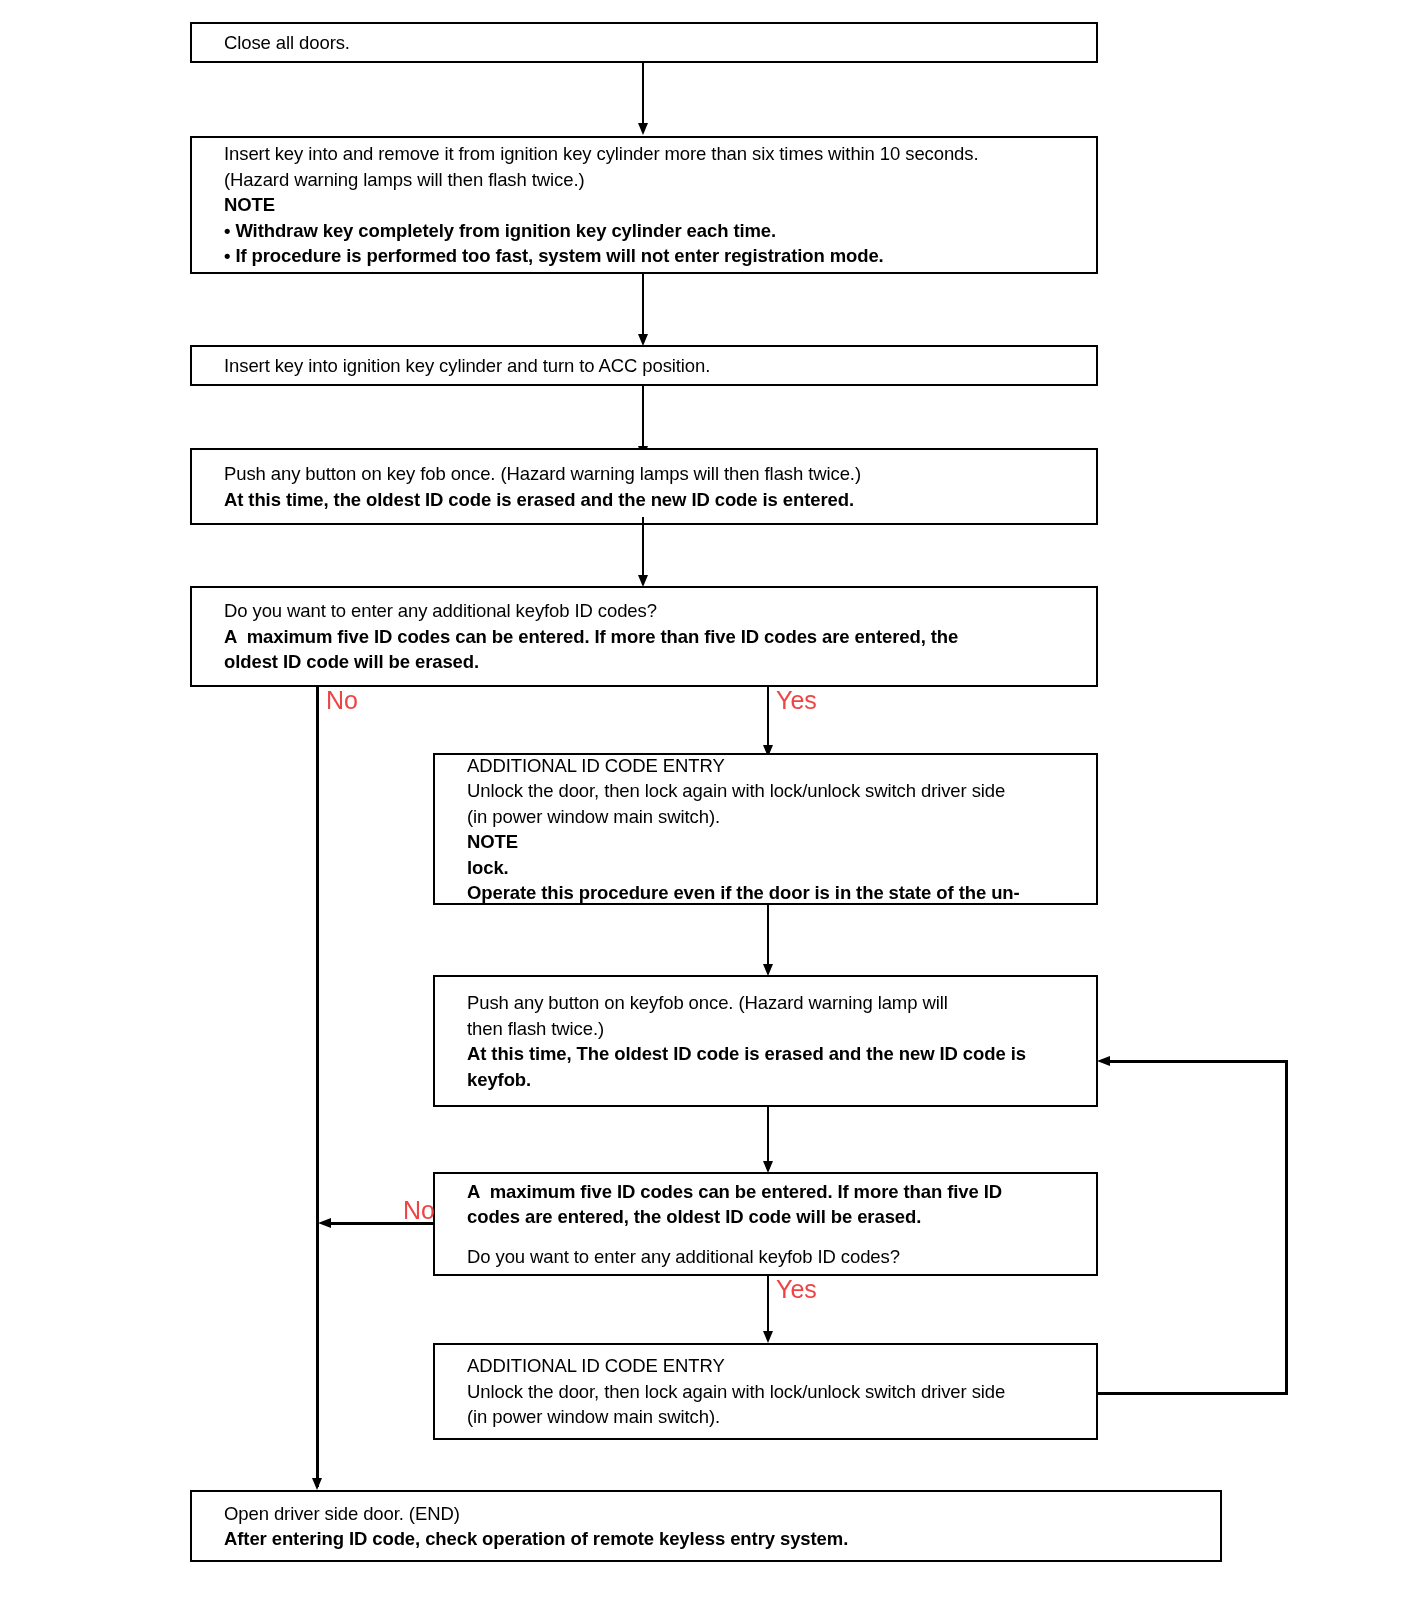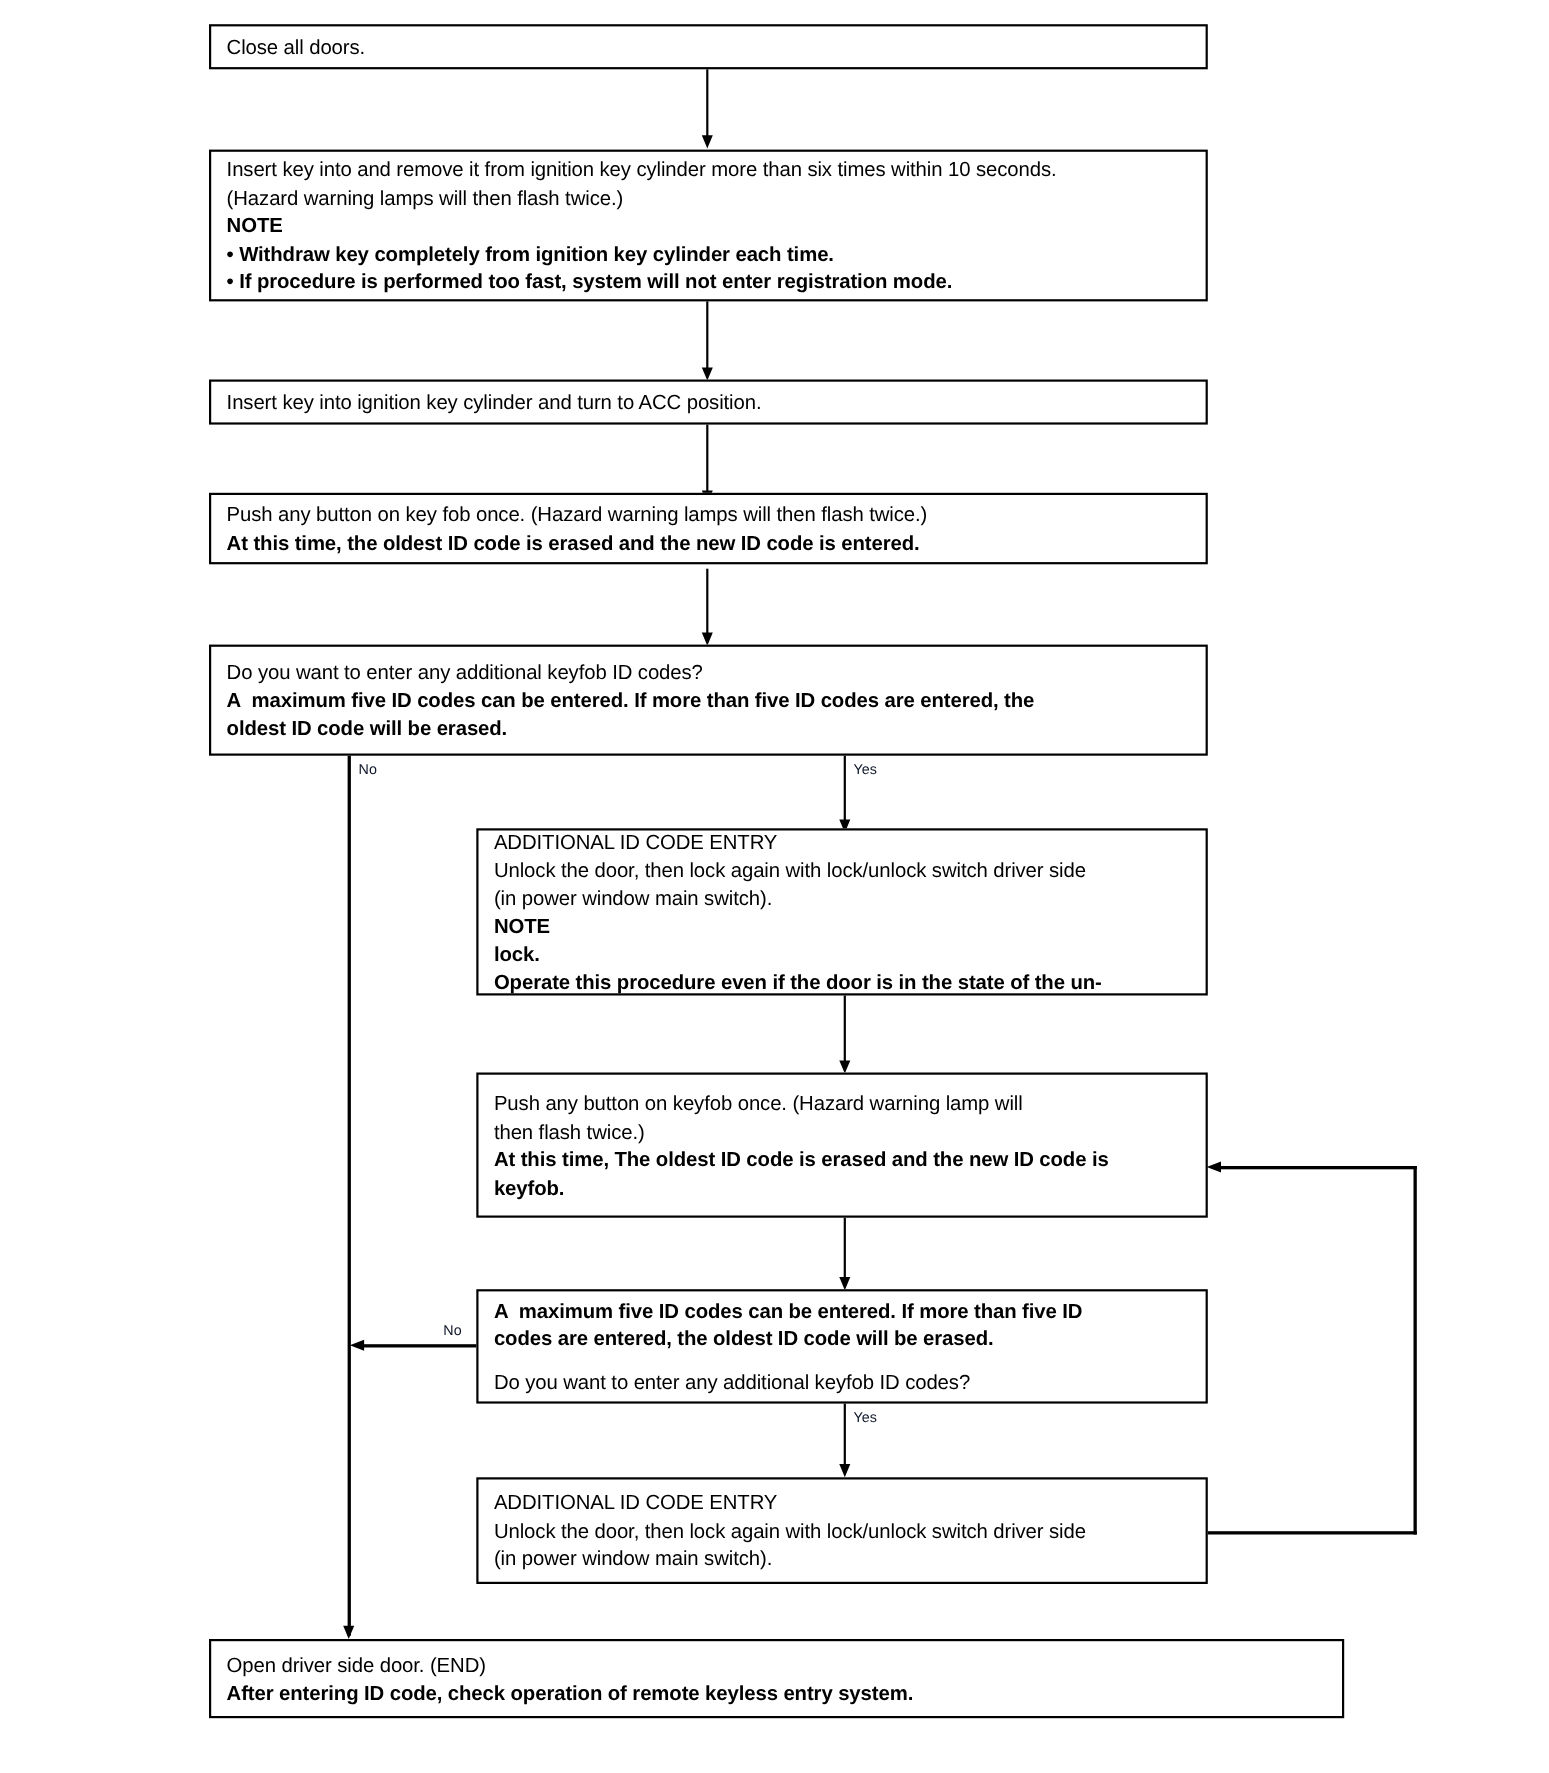--- a/index.html
+++ b/index.html
@@ -17,20 +17,21 @@
     overflow: hidden;
   }
   .box {
     position: absolute;
     box-sizing: border-box;
     border: 2px solid #000000;
     background: #ffffff;
     display: flex;
     flex-direction: column;
     justify-content: center;
+    padding-left: 18px;
   }
   .box .line {
     font-size: 18.5px;
     line-height: 25.5px;
     padding: 0 0 0 14px;
     white-space: pre;
     letter-spacing: -0.1px;
   }
   .box .line.bold {
     font-weight: bold;
@@ -57,24 +58,24 @@
   .arrow-left {
     position: absolute;
     width: 0;
     height: 0;
     border-top: 5.5px solid transparent;
     border-bottom: 5.5px solid transparent;
     border-right: 13px solid #000000;
   }
   .edge-label {
     position: absolute;
-    font-size: 13px;
+    font-size: 25px;
     line-height: 20px;
     white-space: pre;
-    color: #0f172a;
+    color: #ef4444;
   }
 </style>
 </head>
 <body>
 
 <div id="canvas">
 
   <div class="box" style="left:190px; top:22px; width:908px; height:41px;">
     <div class="line">Close all doors.</div>
   </div>
@@ -93,21 +94,21 @@
   <div class="conn vline" style="left:642px; top:274px; width:2px; height:62px;"></div>
   <div class="arrow-down" style="left:638px; top:334px;"></div>
 
   <div class="box" style="left:190px; top:345px; width:908px; height:41px;">
     <div class="line">Insert key into ignition key cylinder and turn to ACC position.</div>
   </div>
 
   <div class="conn vline" style="left:642px; top:386px; width:2px; height:62px;"></div>
   <div class="arrow-down" style="left:638px; top:446px;"></div>
 
-  <div class="box" style="left:190px; top:448px; width:908px; height:65px;">
+  <div class="box" style="left:190px; top:448px; width:908px; height:77px;">
     <div class="line">Push any button on key fob once. (Hazard warning lamps will then flash twice.)</div>
     <div class="line bold">At this time, the oldest ID code is erased and the new ID code is entered.</div>
   </div>
 
   <div class="conn vline" style="left:642px; top:517px; width:2px; height:62px;"></div>
   <div class="arrow-down" style="left:638px; top:575px;"></div>
 
   <div class="box" style="left:190px; top:586px; width:908px; height:101px;">
     <div class="line">Do you want to enter any additional keyfob ID codes?</div>
     <div class="line bold">A  maximum five ID codes can be entered. If more than five ID codes are entered, the</div>

